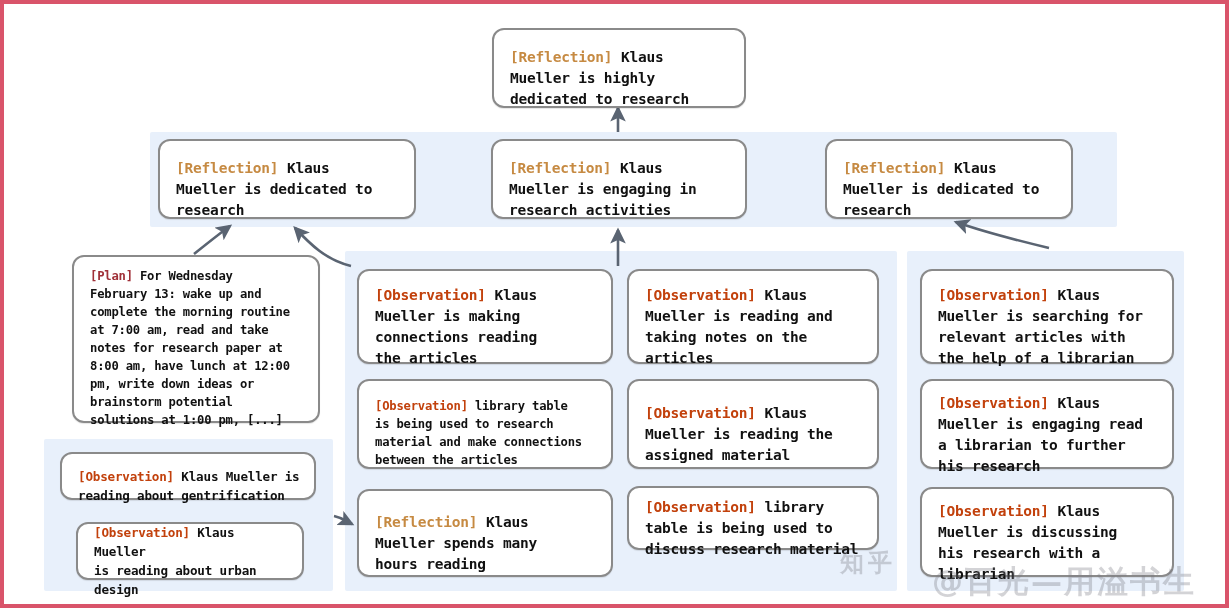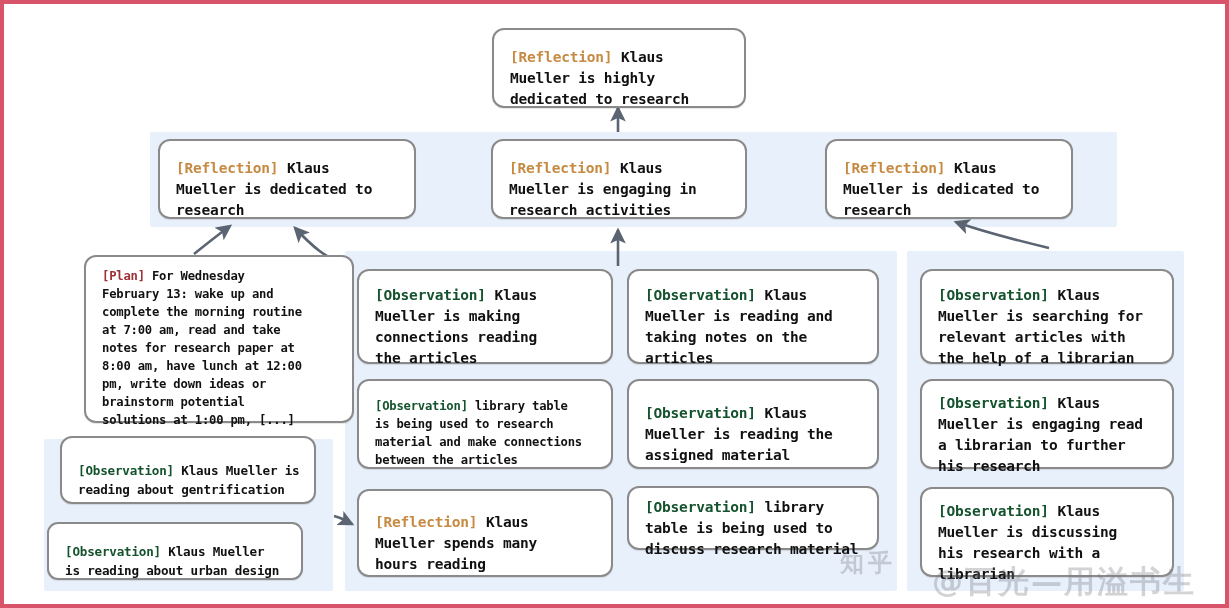--- a/index.html
+++ b/index.html
@@ -54,21 +54,21 @@
     font-size: 12.2px;
     line-height: 18px;
   }
   .card.tiny .txt {
     font-size: 12.6px;
     line-height: 19px;
   }
 
   .tag { font-weight: bold; }
   .tag-reflection  { color: #c68a42; }
-  .tag-observation { color: #14532d; }
+  .tag-observation { color: #c2410c; }
   .tag-plan        { color: #a03038; }
 
   
   #arrows {
     position: absolute;
     left: 0; top: 0;
     width: 1229px;
     height: 608px;
     pointer-events: none;
   }
@@ -145,42 +145,42 @@
   </div>
 
   <div class="card" style="left:821px; top:135px; width:248px; height:80px;">
     <div class="txt">
       <span class="tag tag-reflection">[Reflection]</span><span> Klaus
 Mueller is dedicated to
 research</span>
     </div>
   </div>
 
-  <div class="card small" style="left:68px; top:251px; width:270px; height:168px;margin-left:12px;">
+  <div class="card small" style="left:68px; top:251px; width:248px; height:168px;">
     <div class="txt">
       <span class="tag tag-plan">[Plan]</span><span> For Wednesday
 February 13: wake up and
 complete the morning routine
 at 7:00 am, read and take
 notes for research paper at
 8:00 am, have lunch at 12:00
 pm, write down ideas or
 brainstorm potential
 solutions at 1:00 pm, [...]</span>
     </div>
   </div>
 
-  <div class="card tiny" style="left:56px; top:432px; width:256px; height:68px;">
+  <div class="card tiny" style="left:56px; top:448px; width:256px; height:48px;">
     <div class="txt">
       <span class="tag tag-observation">[Observation]</span><span> Klaus Mueller is
 reading about gentrification</span>
     </div>
   </div>
 
-  <div class="card tiny" style="left:43px; top:518px; width:256px; height:58px;border-radius:11px;">
+  <div class="card tiny" style="left:72px; top:518px; width:228px; height:58px;">
     <div class="txt">
       <span class="tag tag-observation">[Observation]</span><span> Klaus Mueller
 is reading about urban design</span>
     </div>
   </div>
 
   <div class="card" style="left:353px; top:265px; width:256px; height:95px;">
     <div class="txt">
       <span class="tag tag-observation">[Observation]</span><span> Klaus
 Mueller is making

